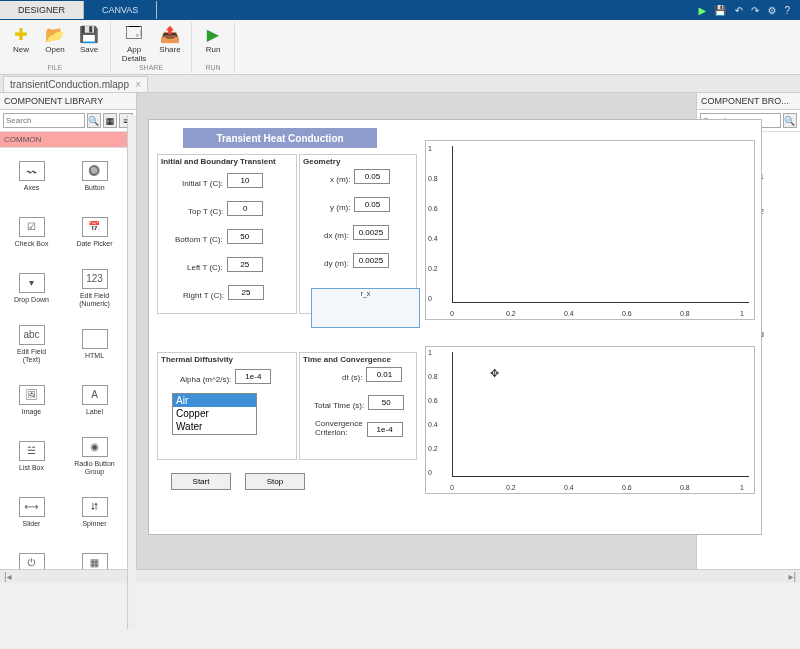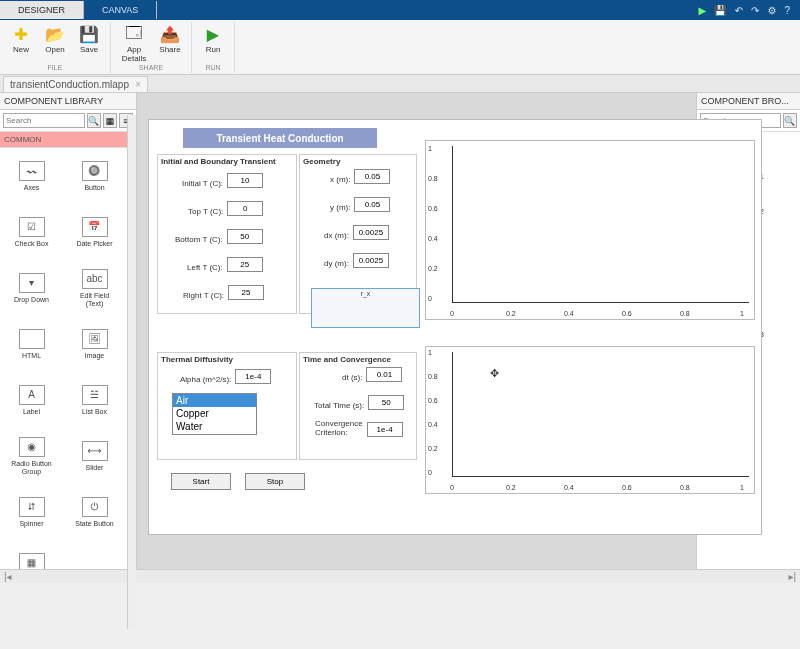--- a/index.html
+++ b/index.html
@@ -153,20 +153,24 @@
         </div>
         <div class="comp">
           <div class="cic">📅</div>
           <div class="clb">Date Picker</div>
         </div>
         <div class="comp">
           <div class="cic">▾</div>
           <div class="clb">Drop Down</div>
         </div>
         <div class="comp">
+          <div class="cic">123</div>
+          <div class="clb">Edit Field<br>(Numeric)</div>
+        </div>
+        <div class="comp">
           <div class="cic">abc</div>
           <div class="clb">Edit Field<br>(Text)</div>
         </div>
         <div class="comp">
           <div class="cic"></div>
           <div class="clb">HTML</div>
         </div>
         <div class="comp">
           <div class="cic">🖼</div>
           <div class="clb">Image</div>

